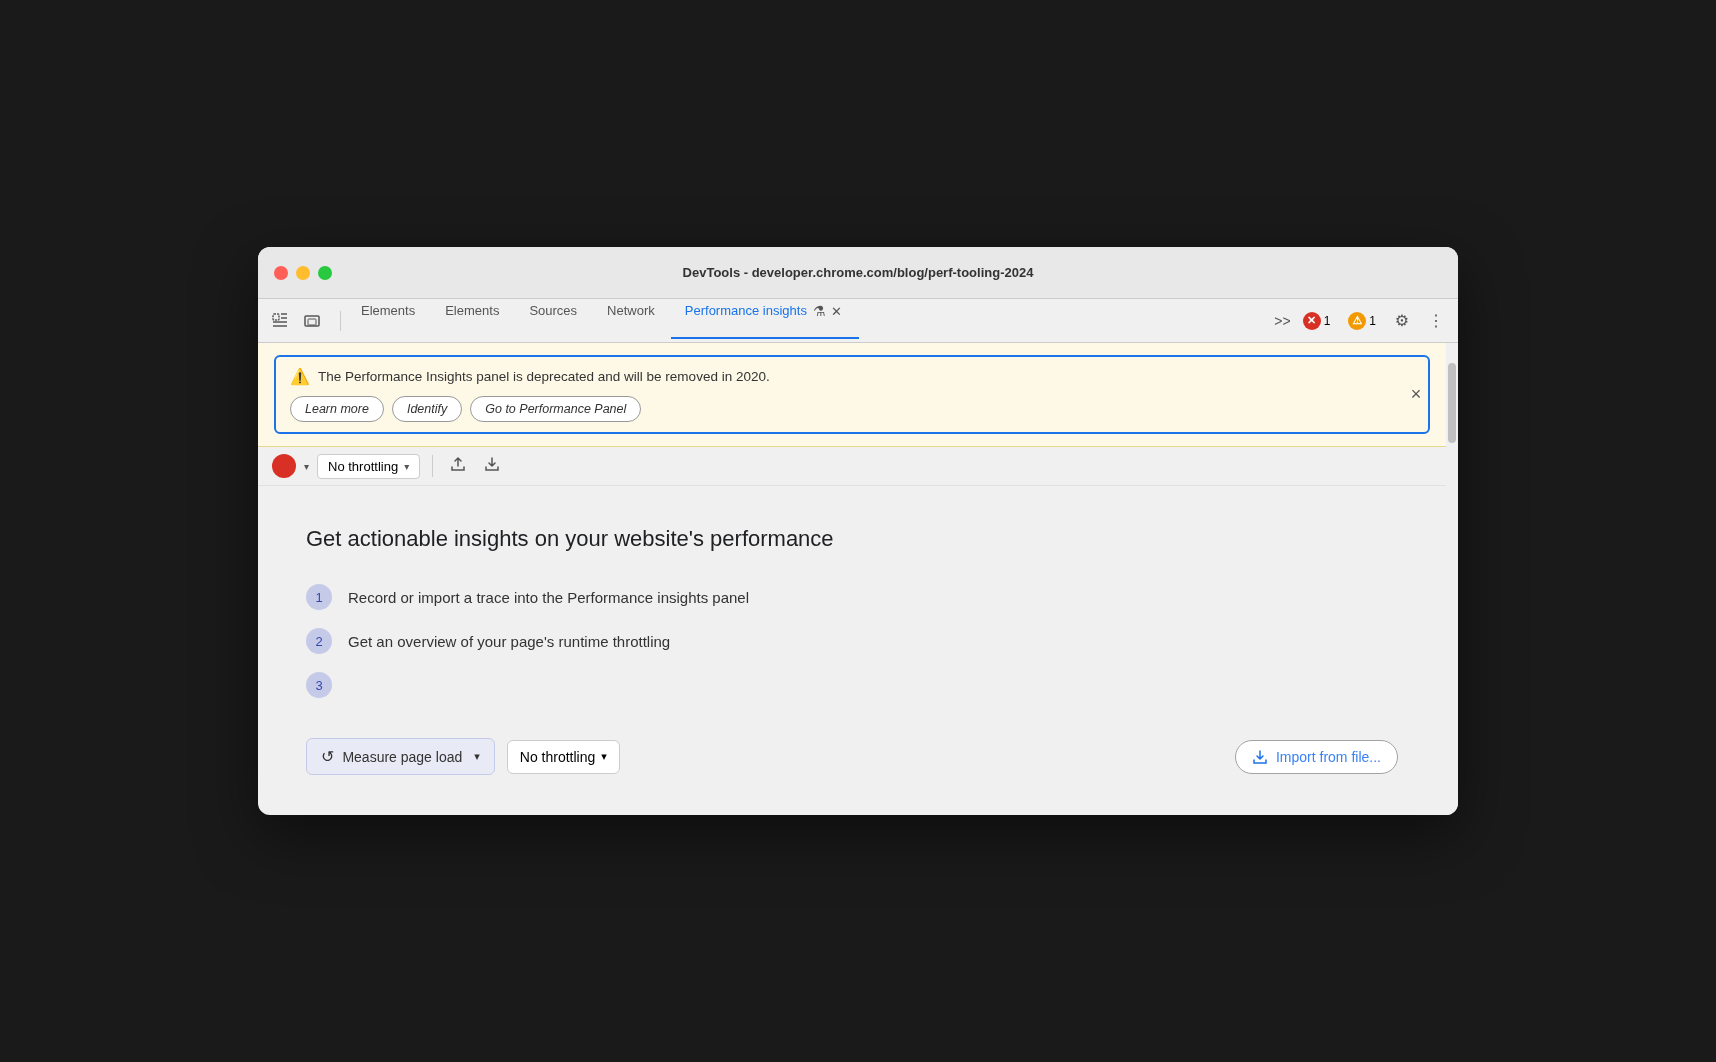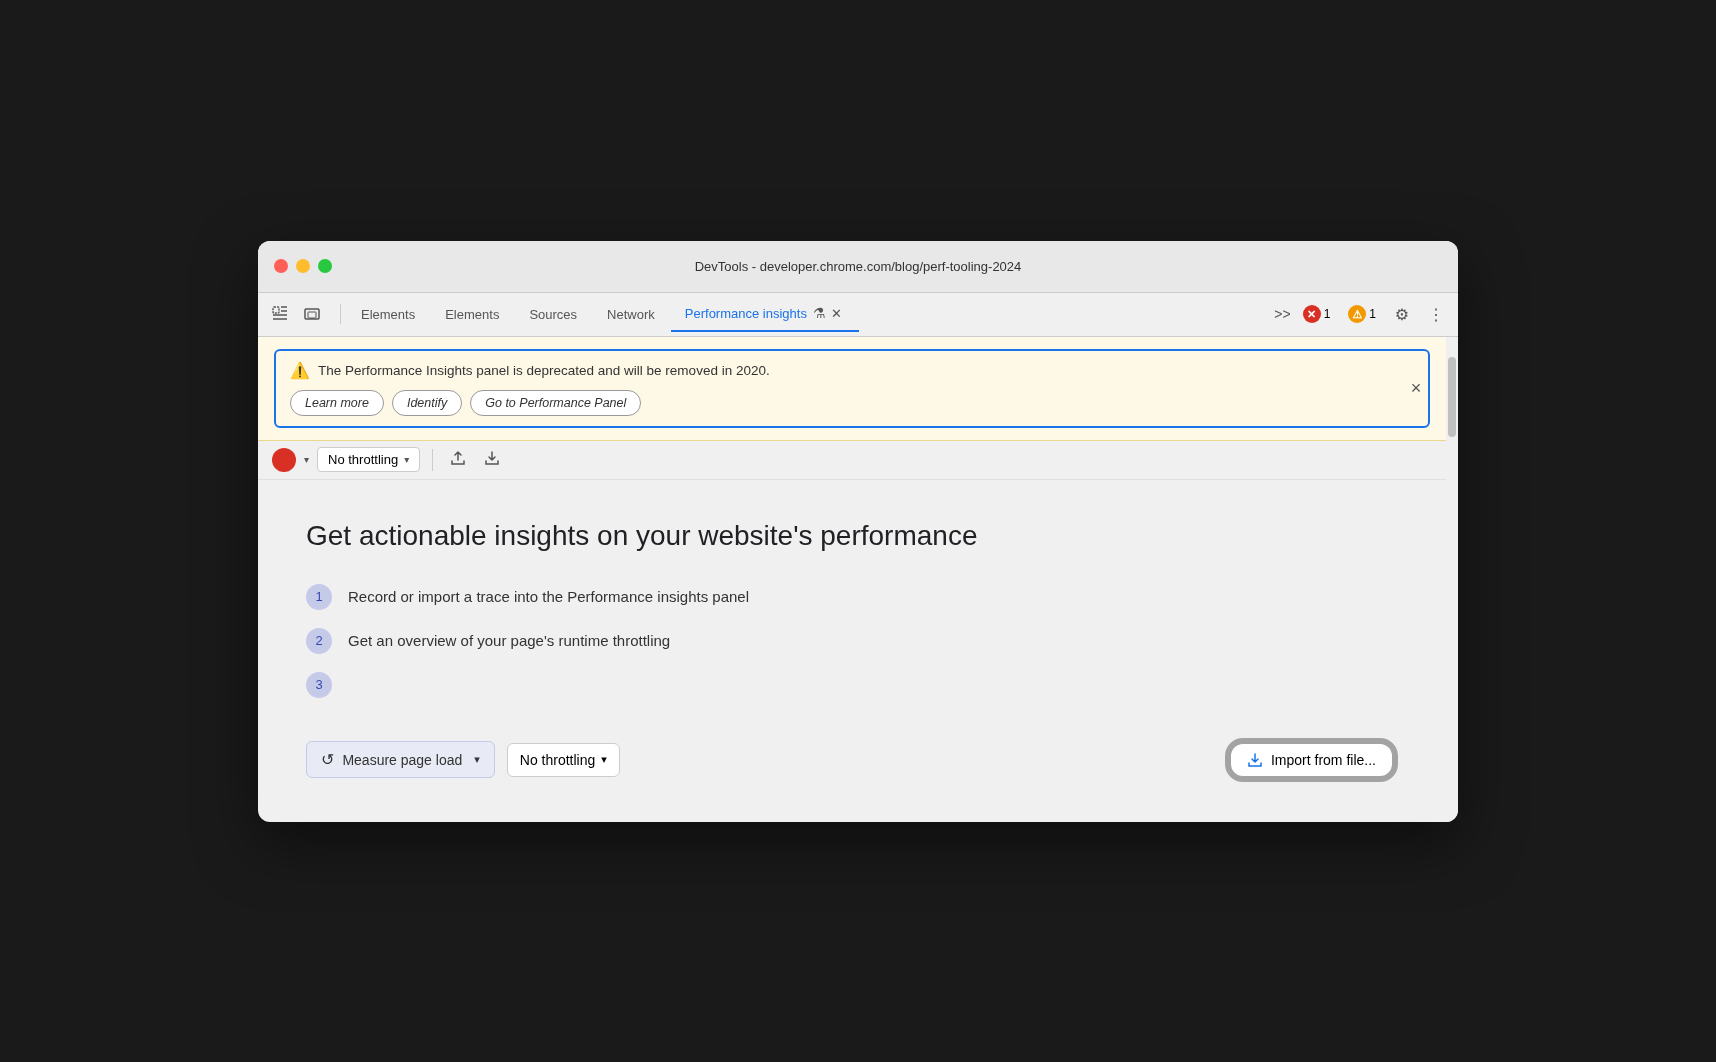--- a/index.html
+++ b/index.html
@@ -45,21 +45,21 @@
       border: none;
       cursor: pointer;
     }
 
     .btn-close { background: #ff5f57; }
     .btn-minimize { background: #ffbd2e; }
     .btn-maximize { background: #28c840; }
 
     .titlebar-title {
       font-size: 13px;
-      font-weight: 400;
+      font-weight: 700;
       color: #333;
     }
 
     
     .tabbar {
       background: #f0f0f0;
       height: 44px;
       display: flex;
       align-items: center;
       padding: 0 8px;
@@ -85,21 +85,21 @@
       justify-content: center;
       font-size: 16px;
       color: #555;
       border-radius: 4px;
     }
 
     .tab-item {
       padding: 0 14px;
       height: 36px;
       display: flex;
-      align-items: center;
+      align-items: flex-start;
       font-size: 13px;
       color: #555;
       cursor: pointer;
       border-radius: 4px 4px 0 0;
       white-space: nowrap;
     }
 
     .tab-item.active {
       color: #1a73e8;
       border-bottom: 2px solid #1a73e8;
@@ -279,21 +279,21 @@
       color: #555;
       padding: 2px 4px;
     }
 
     
     .main-content {
       padding: 40px 48px;
     }
 
     .main-heading {
-      font-size: 28px;
+      font-size: 22px;
       font-weight: 500;
       color: #202124;
       margin-bottom: 32px;
     }
 
     .steps-list {
       display: flex;
       flex-direction: column;
       gap: 18px;
       margin-bottom: 40px;
@@ -351,25 +351,25 @@
       cursor: pointer;
       background: white;
     }
 
     .import-btn {
       display: flex;
       align-items: flex-end;
       gap: 8px;
       padding: 8px 16px;
       background: white;
-      border: 6px solid #a3a3a3;
+      border: 1px solid #a3a3a3;
       border-radius: 18px;
       font-size: 14px;
       cursor: pointer;
-      color: #000000;
+      color: #3b82f6;
       margin-left: auto;
     }
 
     .content-area {
       position: relative;
       display: flex;
     }
 
     .devtools-main {
       flex: 1;

